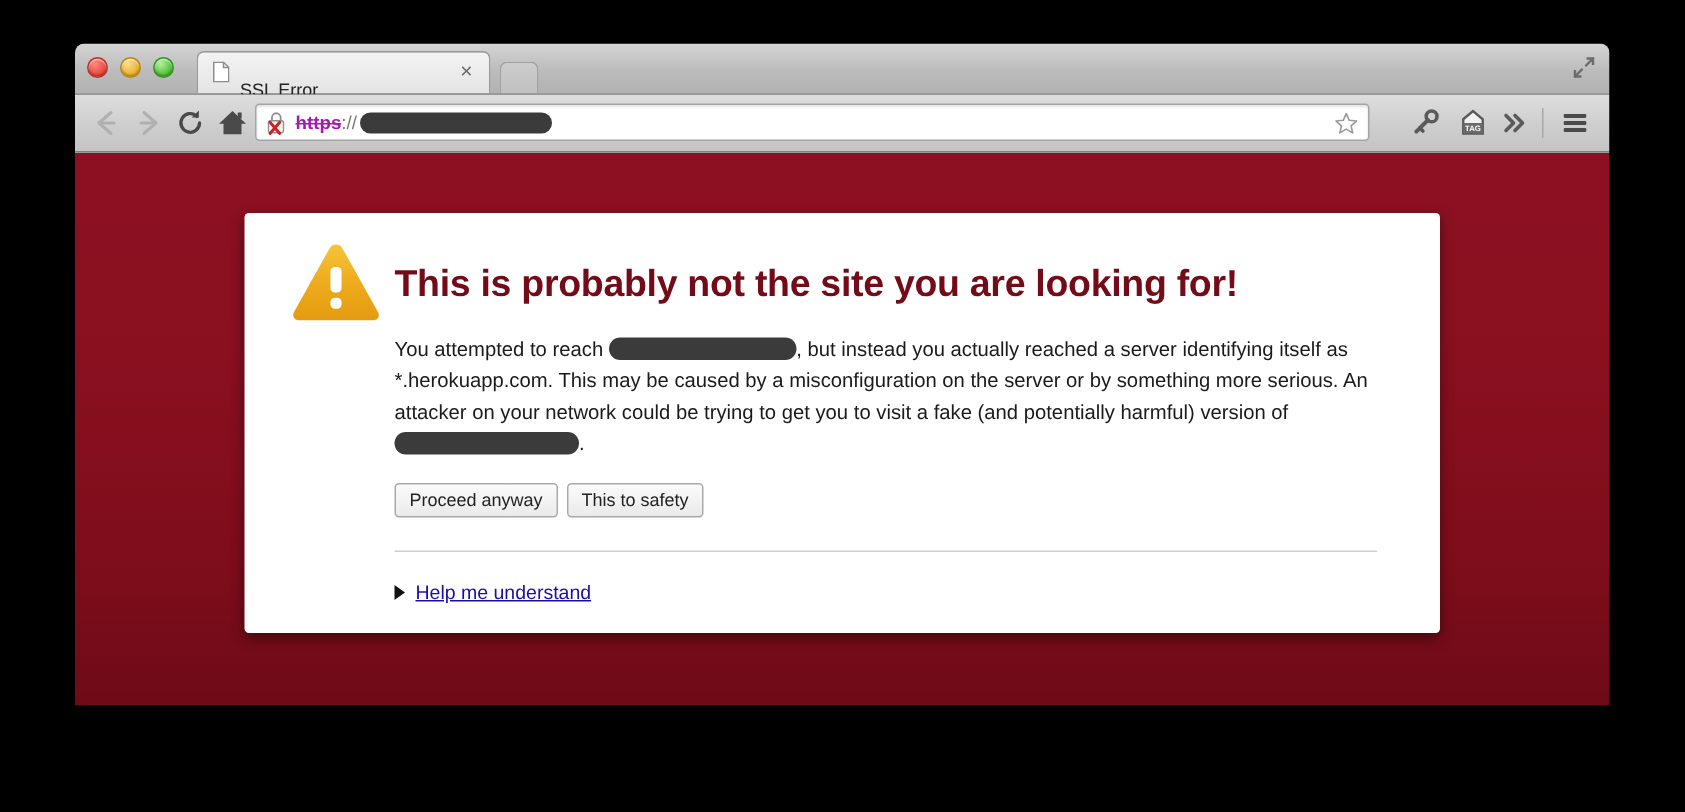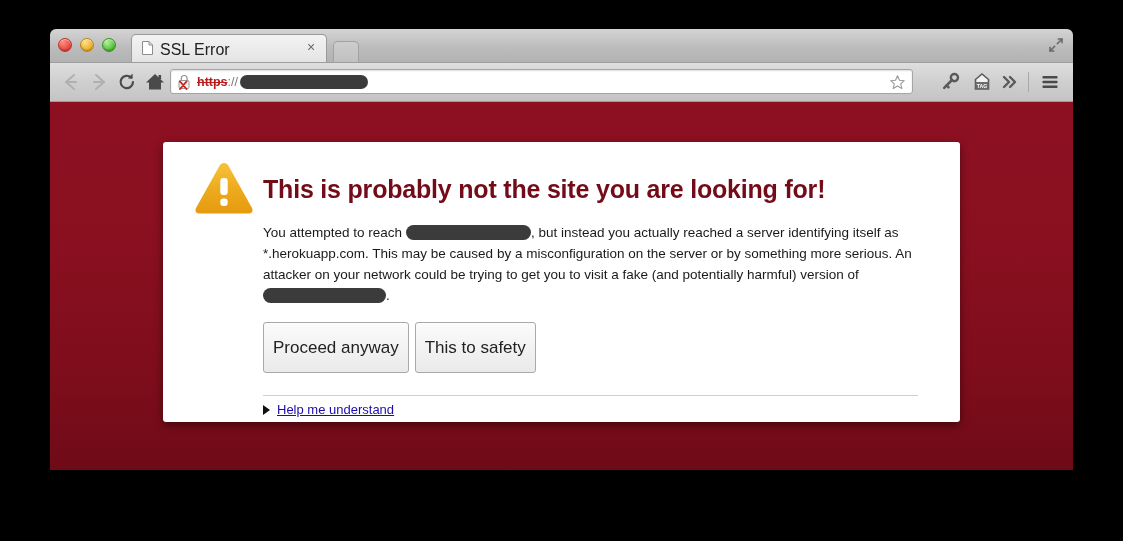--- a/index.html
+++ b/index.html
@@ -65,22 +65,22 @@
   .tab-favicon {
     position: absolute;
     left: 10px;
     top: 6px;
     width: 11px;
     height: 14px;
   }
   .tab-title {
     position: absolute;
     left: 28px;
-    top: 6px;
-    font-size: 16px;
+    top: 18px;
+    font-size: 12px;
     color: #222;
     white-space: nowrap;
     overflow: hidden;
     text-overflow: ellipsis;
     max-width: 140px;
   }
   .tab-close {
     position: absolute;
     right: 8px;
     top: 5px;
@@ -151,21 +151,21 @@
   }
   .omnibox-url {
     position: absolute;
     left: 26px;
     top: 4px;
     font-size: 12.5px;
     line-height: 16px;
     white-space: nowrap;
   }
   .scheme-bad {
-    color: #b91c1c;
+    color: #a21caf;
     text-decoration: line-through;
     font-weight: bold;
   }
   .scheme-sep { color: #777; }
   .url-redaction {
     display: inline-block;
     vertical-align: middle;
     width: 128px;
     height: 14px;
     background: #3b3b3b;
@@ -264,38 +264,38 @@
   .redaction.r1 { width: 125px; }
   .redaction.r2 { width: 123px; }
 
   .btn-row {
     margin-top: 14px;
     display: flex;
     gap: 6px;
   }
   .btn {
     font-family: "Liberation Sans", sans-serif;
-    font-size: 17px;
+    font-size: 12px;
     color: #222;
-    padding: 17px 9px;
+    padding: 3px 9px;
     background: linear-gradient(to bottom, #fbfbfb, #eaeaea);
     border: 1px solid #a9a9a9;
     border-radius: 3px;
     cursor: pointer;
     line-height: 15px;
   }
 
   .divider {
     margin-top: 22px;
     height: 1px;
     background: #cfcfcf;
   }
 
   .expander {
-    margin-top: 6px;
+    margin-top: 19px;
     display: flex;
     align-items: center;
     gap: 7px;
   }
   .tri {
     width: 0; height: 0;
     border-left: 7px solid #111;
     border-top: 5px solid transparent;
     border-bottom: 5px solid transparent;
   }

